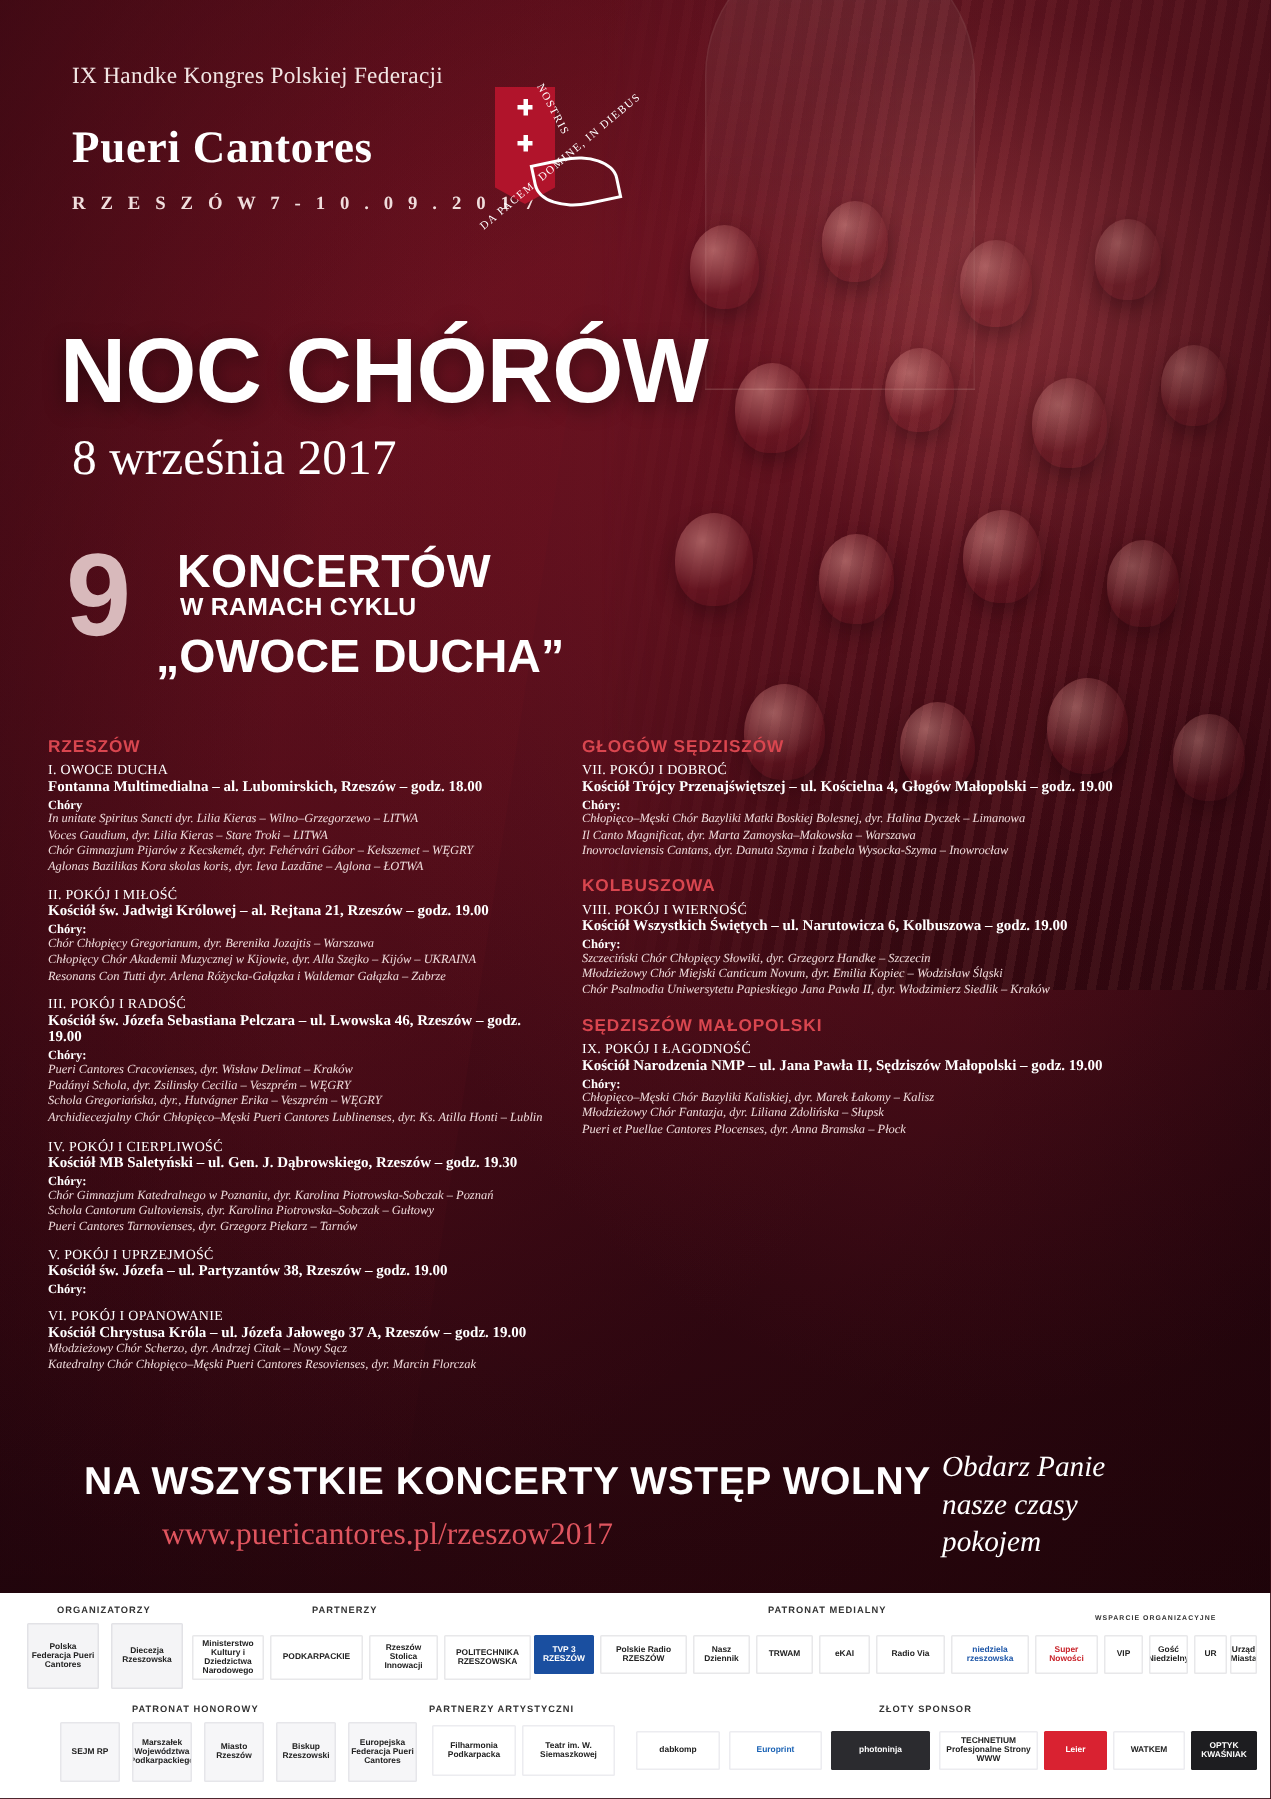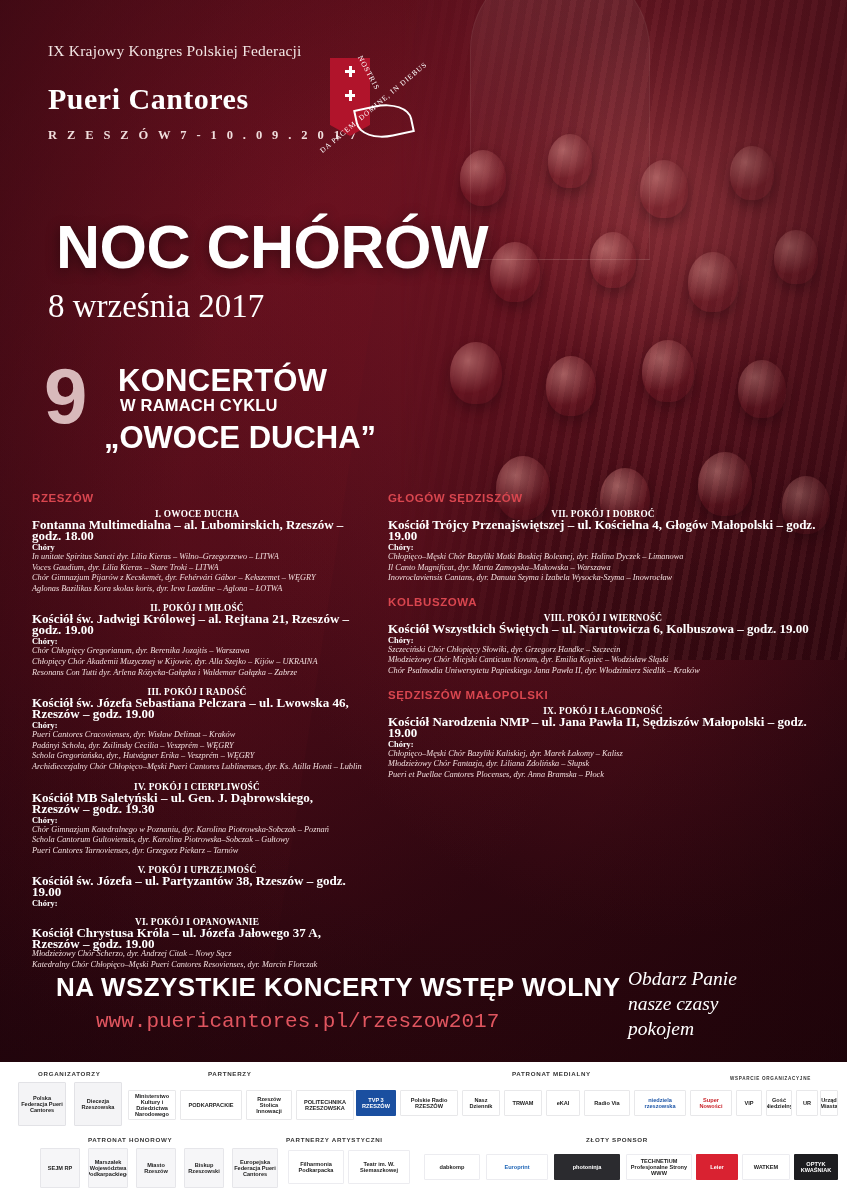--- a/index.html
+++ b/index.html
@@ -93,21 +93,21 @@
   }
   .emblem .arc-text, .emblem .arc-text2 {
     position:absolute; font-size:7.4px; letter-spacing:1px; color:#fff; white-space:nowrap;
     font-family:"Liberation Serif", serif;
   }
   .emblem .arc-text { left:52px; top:6px; transform: rotate(62deg); transform-origin: left top; }
   .emblem .arc-text2 { left:6px; top:100px; transform: rotate(-40deg); transform-origin: left top; }
 
   
   .noc {
-    position:absolute; left:56px; top:212px;
+    position:absolute; left:40px; top:212px;
     font-family:"Liberation Sans", sans-serif;
     font-size:61px; font-weight:700; color:#ffffff; letter-spacing:-0.5px;
     text-shadow: 0 3px 14px rgba(0,0,0,0.45);
   }
   .date {
     position:absolute; left:48px; top:288px;
     font-family:"Liberation Serif", serif;
     font-size:33px; color:#ffffff; font-weight:400;
   }
   .nine {
@@ -131,46 +131,45 @@
   
   .cols { position:absolute; left:32px; top:492px; width:790px; height:450px; display:flex; gap:26px; }
   .col { width:330px; }
   .col.right { width:430px; }
   .city {
     color:#d9464f; font-size:11.5px; font-weight:700; letter-spacing:0.6px;
     margin-bottom:5px;
   }
   .entry { margin-bottom:9px; }
   .entry .num {
-    color:#ffffff; font-size:9.3px; font-weight:700; letter-spacing:0.2px;
-    font-family:"Liberation Serif", serif;
-    text-align:center;
+    color:#ffffff; font-size:9.3px; font-weight:400; letter-spacing:0.2px;
+    font-family:"Liberation Serif", serif;
   }
   .entry .place {
-    color:#ffffff; font-size:13px; font-weight:700; line-height:11px;
+    color:#ffffff; font-size:10px; font-weight:700; line-height:11px;
     font-family:"Liberation Serif", serif;
   }
   .entry .chorylab {
     color:#ffffff; font-size:8.4px; font-weight:700; margin-top:2px;
     font-family:"Liberation Serif", serif;
   }
   .entry .choir {
     color:#f0dcdc; font-size:8.3px; line-height:10.6px; font-style:italic;
     font-family:"Liberation Serif", serif;
   }
   .spacer-city { margin-top:12px; }
 
   
   .wstep {
     position:absolute; left:56px; top:972px;
     font-size:26px; font-weight:700; color:#ffffff; letter-spacing:0.4px;
   }
   .url {
-    position:absolute; left:96px; top:1010px;
-    font-size:21px; color:#e0555f; font-family:Liberation Mono, monospace;
+    position:absolute; left:108px; top:1010px;
+    font-size:21px; color:#e0555f; font-family:Liberation Serif, serif;
   }
   .motto {
     position:absolute; left:628px; top:966px; width:210px;
     font-family:"Liberation Serif", serif; font-style:italic;
     color:#ffffff; font-size:19.5px; line-height:25px; text-align:left;
   }
 
   
   .footer {
     position:absolute; left:0; top:1062px; width:847px; height:137px;
@@ -208,21 +207,21 @@
     <div class="head" style="left:308px; top:240px;width:48px; height:58px;"></div>
     <div class="head" style="left:66px;  top:336px;width:54px; height:64px;"></div>
     <div class="head" style="left:170px; top:348px;width:50px; height:60px;"></div>
     <div class="head" style="left:268px; top:332px;width:54px; height:64px;"></div>
     <div class="head" style="left:352px; top:356px;width:48px; height:58px;"></div>
   </div>
   <div class="swoosh"></div>
   <div class="vignette"></div>
 
   <div class="header">
-    <div class="kongres">IX Krajowy Kongres Polskiej Federacji</div>
+    <div class="kongres">IX Handke Kongres Polskiej Federacji</div>
     <div class="pueri">Pueri Cantores</div>
     <div class="rzeszow-line">R Z E S Z Ó W   7 - 1 0 . 0 9 . 2 0 1 7</div>
   </div>
 
   <div class="emblem">
     <div class="banner"></div>
     <div class="cross1"></div>
     <div class="cross1b"></div>
     <div class="cross2"></div>
     <div class="cross2b"></div>

